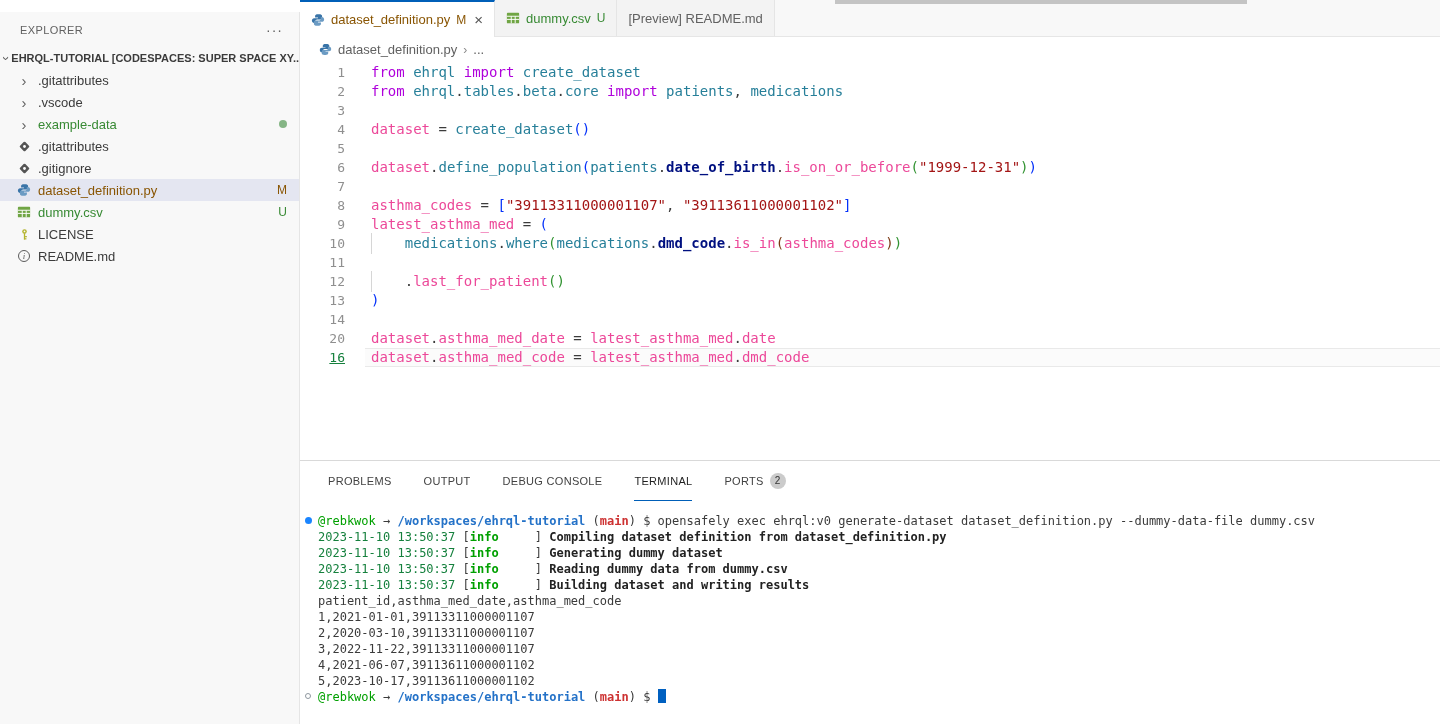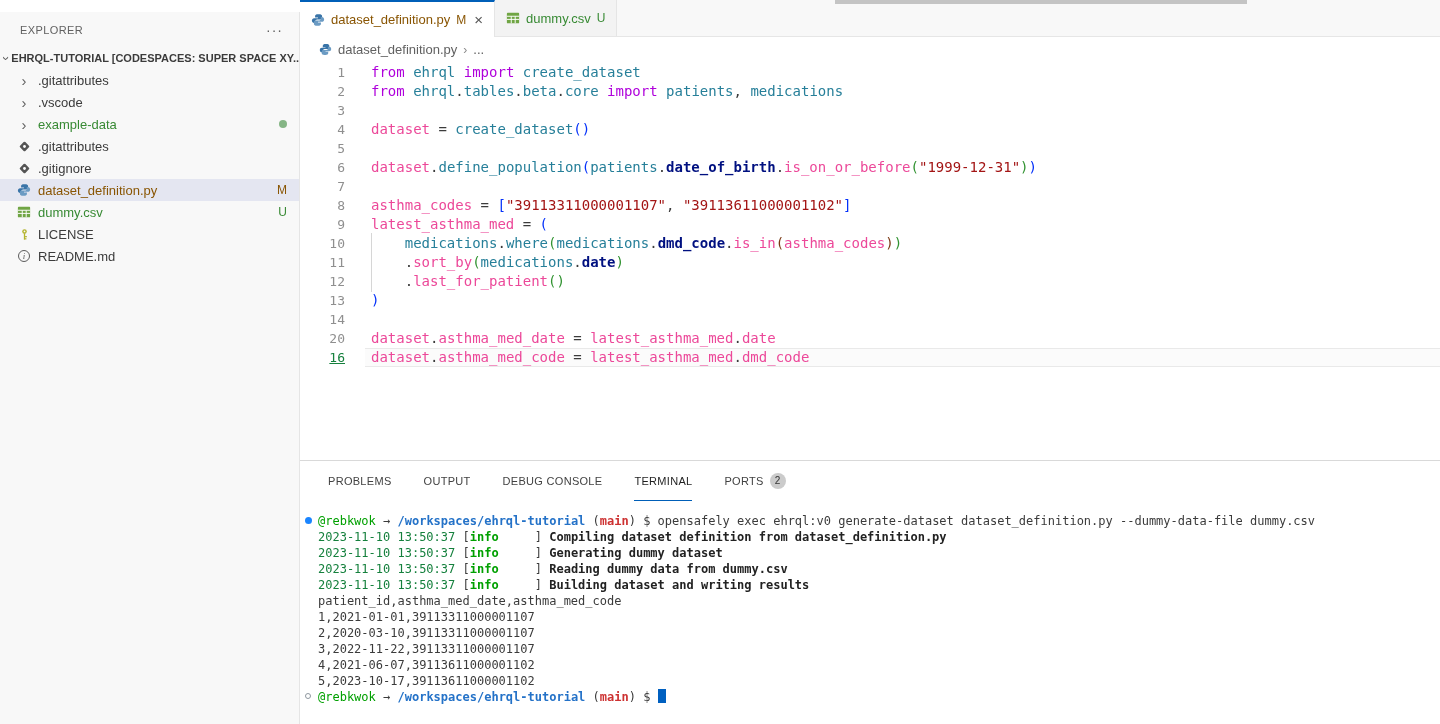--- a/index.html
+++ b/index.html
@@ -215,20 +215,23 @@
               <g stroke="#fff" stroke-width="1.1">
                 <line x1="1" y1="6" x2="15" y2="6"></line>
                 <line x1="1" y1="9.6" x2="15" y2="9.6"></line>
                 <line x1="6" y1="6" x2="6" y2="14"></line>
                 <line x1="10.5" y1="6" x2="10.5" y2="14"></line>
               </g>
             </svg>
             <span class="tab-label">dummy.csv</span>
             <span class="tab-indicator">U</span>
           </div>
+          <div class="tab preview">
+            <span class="tab-label">[Preview] README.md</span>
+          </div>
         </div>
       <div class="tabs-scrollbar"></div>
     </div>
 
     <div class="breadcrumb">
       <span style="display:inline-flex;">
         <svg width="13" height="13" viewBox="0 0 24 24">
             <path fill="#3974a8" d="M11.9 2c-2.9 0-4.9 1-4.9 3v2.8h5v1H5.3C3.2 8.8 1.5 10.3 1.5 13s1.7 4.2 3.8 4.2h1.9v-2.9c0-1.8 1.5-3.2 3.3-3.2h5.6c1.6 0 2.9-1.3 2.9-2.9V5c0-2-2.1-3-5.1-3h-2z"></path>
             <path fill="#6b9bc3" d="M12.1 22c2.9 0 4.9-1 4.9-3v-2.8h-5v-1h6.7c2.1 0 3.8-1.5 3.8-4.2s-1.7-4.2-3.8-4.2h-1.9v2.9c0 1.8-1.5 3.2-3.3 3.2H7.9c-1.6 0-2.9 1.3-2.9 2.9V19c0 2 2.1 3 5.1 3h2z"></path>
           </svg>
@@ -274,21 +277,20 @@
         <div class="line">
           <span class="ln">9</span>
           <span class="codeln"><span class="tk-var">latest_asthma_med</span><span class="tk-pln"> = </span><span class="tk-b1">(</span></span>
         </div>
         <div class="line">
           <span class="ln">10</span>
           <span class="codeln"><span class="guide"></span><span class="tk-pln">    </span><span class="tk-mod">medications</span><span class="tk-pln">.</span><span class="tk-mod">where</span><span class="tk-b2">(</span><span class="tk-mod">medications</span><span class="tk-pln">.</span><span class="tk-prop">dmd_code</span><span class="tk-pln">.</span><span class="tk-var">is_in</span><span class="tk-b3">(</span><span class="tk-var">asthma_codes</span><span class="tk-b3">)</span><span class="tk-b2">)</span></span>
         </div>
         <div class="line">
           <span class="ln">11</span>
-          <span class="codeln"><span class="guide"></span><span class="tk-pln">    .</span><span class="tk-var">sort_by</span><span class="tk-b2">(</span><span class="tk-mod">medications</span><span class="tk-pln">.</span><span class="tk-prop">date</span><span class="tk-b2">)</span></span>
         </div>
         <div class="line">
           <span class="ln">12</span>
           <span class="codeln"><span class="guide"></span><span class="tk-pln">    .</span><span class="tk-var">last_for_patient</span><span class="tk-b2">()</span></span>
         </div>
         <div class="line">
           <span class="ln">13</span>
           <span class="codeln"><span class="tk-b1">)</span></span>
         </div>
         <div class="line">

